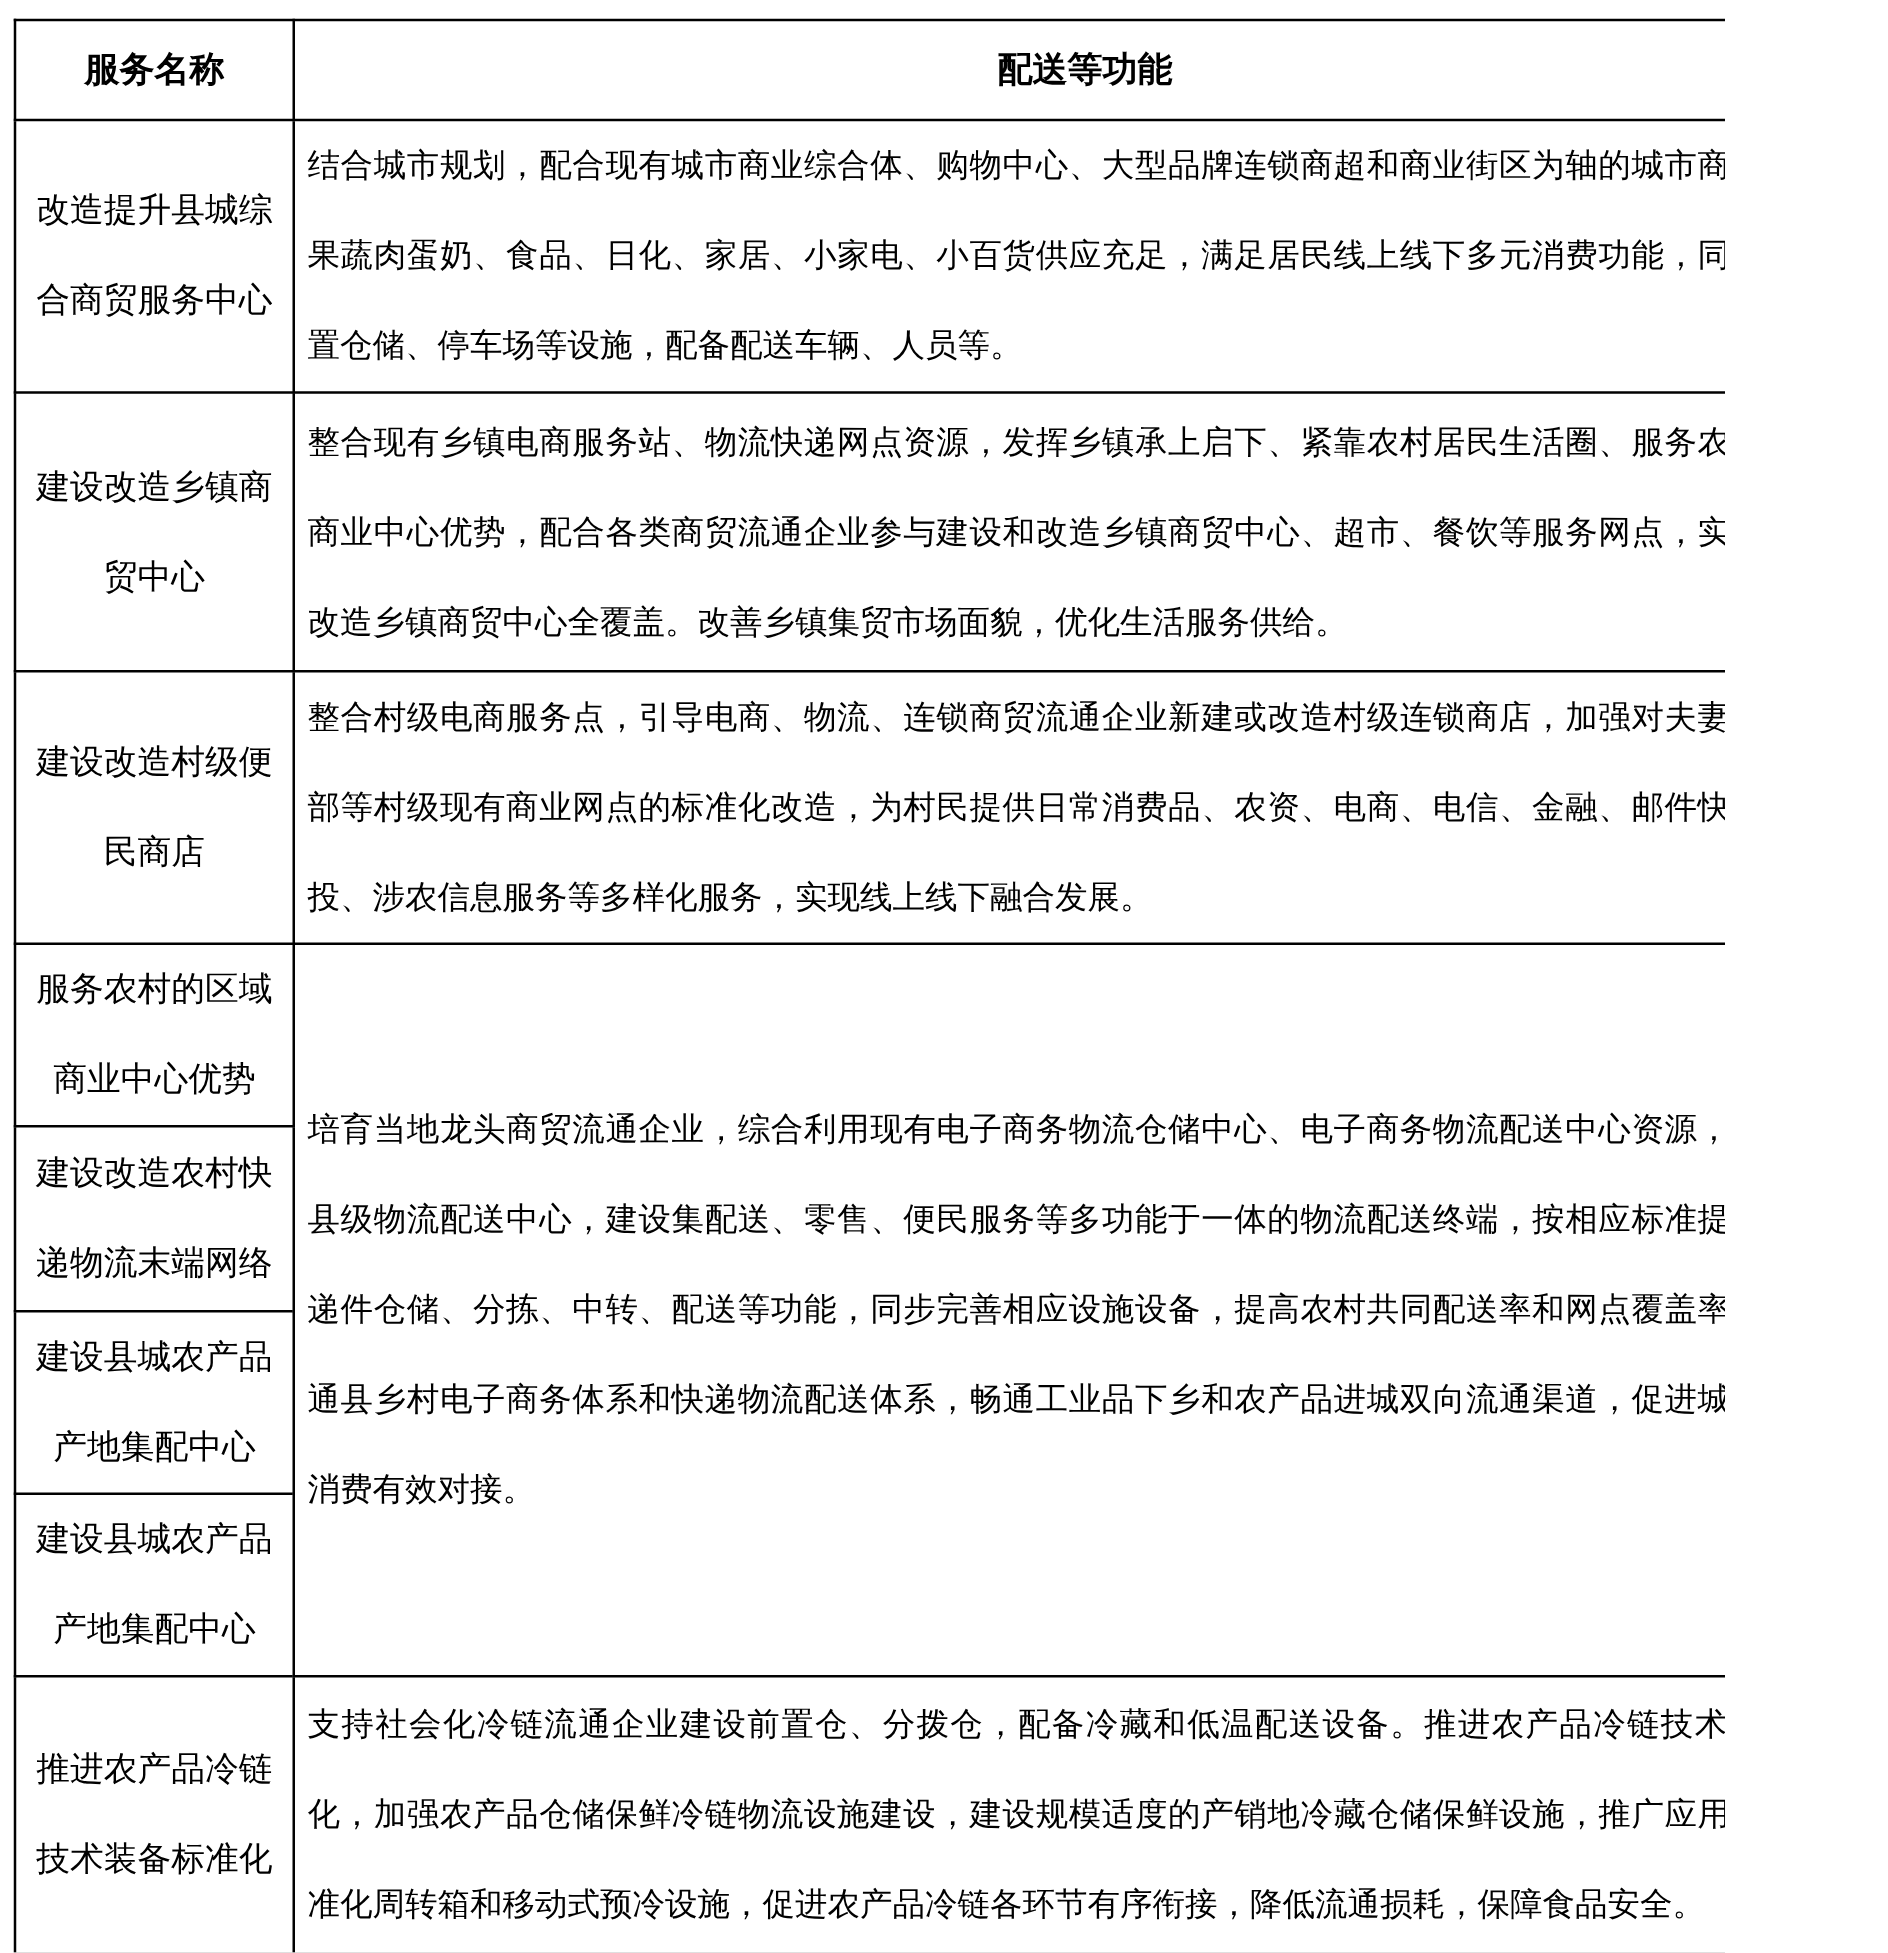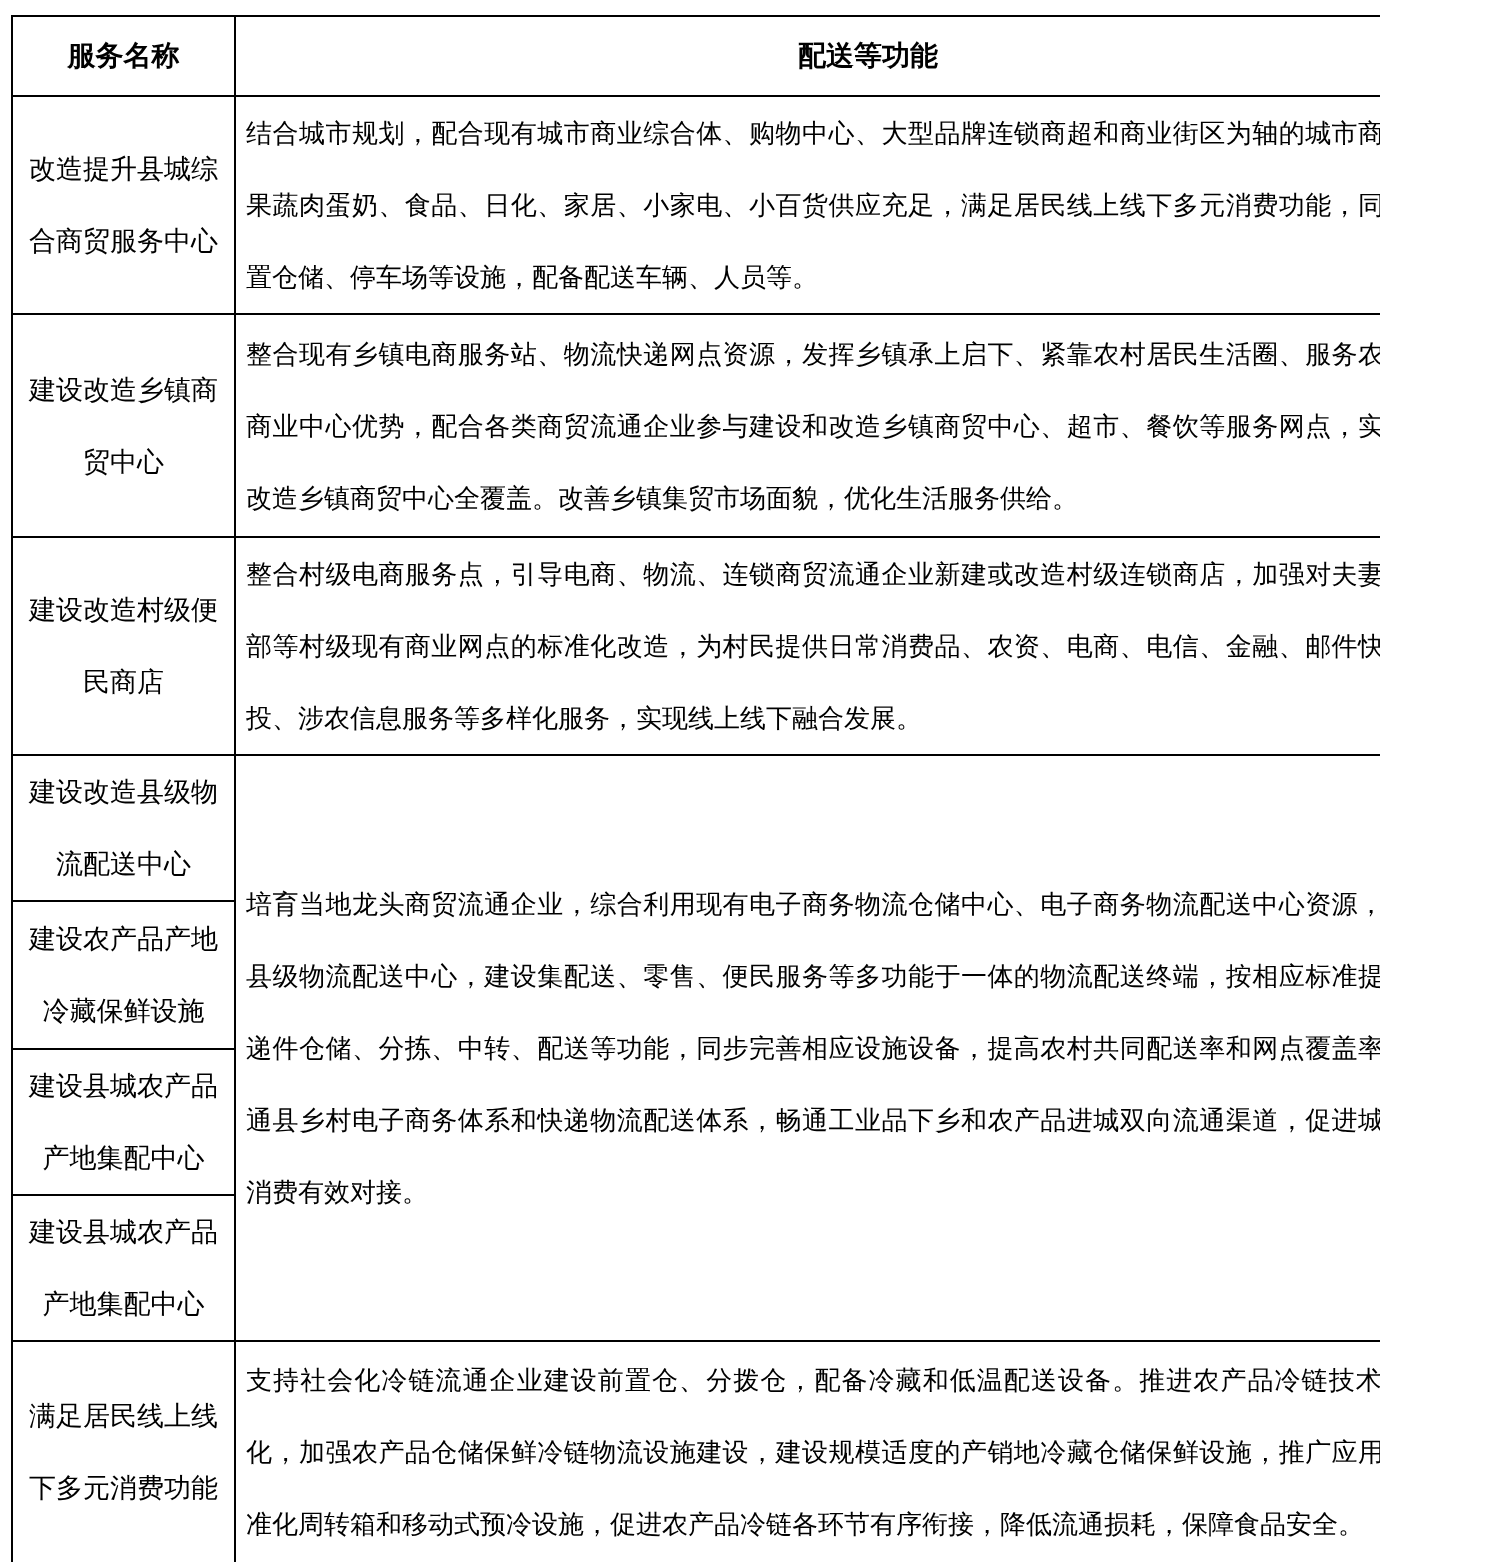--- a/index.html
+++ b/index.html
@@ -88,35 +88,35 @@
         <td class="name-cell">建设改造乡镇商贸中心</td>
         <td class="content-cell">整合现有乡镇电商服务站、物流快递网点资源，发挥乡镇承上启下、紧靠农村居民生活圈、服务农村的区域商业中心优势，配合各类商贸流通企业参与建设和改造乡镇商贸中心、超市、餐饮等服务网点，实现建设和改造乡镇商贸中心全覆盖。改善乡镇集贸市场面貌，优化生活服务供给。</td>
       </tr>
 
       <tr class="rh-3">
         <td class="name-cell">建设改造村级便民商店</td>
         <td class="content-cell">整合村级电商服务点，引导电商、物流、连锁商贸流通企业新建或改造村级连锁商店，加强对夫妻店、小卖部等村级现有商业网点的标准化改造，为村民提供日常消费品、农资、电商、电信、金融、邮件快件代收代投、涉农信息服务等多样化服务，实现线上线下融合发展。</td>
       </tr>
 
       <tr class="rh-4">
-        <td class="name-cell">建设改造县级物流配送中心</td>
+        <td class="name-cell">服务农村的区域商业中心优势</td>
         <td class="content-cell" rowspan="4">培育当地龙头商贸流通企业，综合利用现有电子商务物流仓储中心、电子商务物流配送中心资源，建设改造县级物流配送中心，建设集配送、零售、便民服务等多功能于一体的物流配送终端，按相应标准提供物流快递件仓储、分拣、中转、配送等功能，同步完善相应设施设备，提高农村共同配送率和网点覆盖率，加快贯通县乡村电子商务体系和快递物流配送体系，畅通工业品下乡和农产品进城双向流通渠道，促进城乡生产和消费有效对接。</td>
       </tr>
 
       <tr class="rh-5">
-        <td class="name-cell">建设农产品产地冷藏保鲜设施</td>
+        <td class="name-cell">建设改造农村快递物流末端网络</td>
       </tr>
 
       <tr class="rh-6">
         <td class="name-cell">建设县城农产品产地集配中心</td>
       </tr>
 
       <tr class="rh-7">
         <td class="name-cell">建设县城农产品产地集配中心</td>
       </tr>
 
       <tr class="rh-8">
-        <td class="name-cell">满足居民线上线下多元消费功能</td>
+        <td class="name-cell">推进农产品冷链技术装备标准化</td>
         <td class="content-cell">支持社会化冷链流通企业建设前置仓、分拨仓，配备冷藏和低温配送设备。推进农产品冷链技术装备标准化，加强农产品仓储保鲜冷链物流设施建设，建设规模适度的产销地冷藏仓储保鲜设施，推广应用可循环标准化周转箱和移动式预冷设施，促进农产品冷链各环节有序衔接，降低流通损耗，保障食品安全。</td>
       </tr>
     </tbody>
   </table>
 </div>
 
 </body></html>

